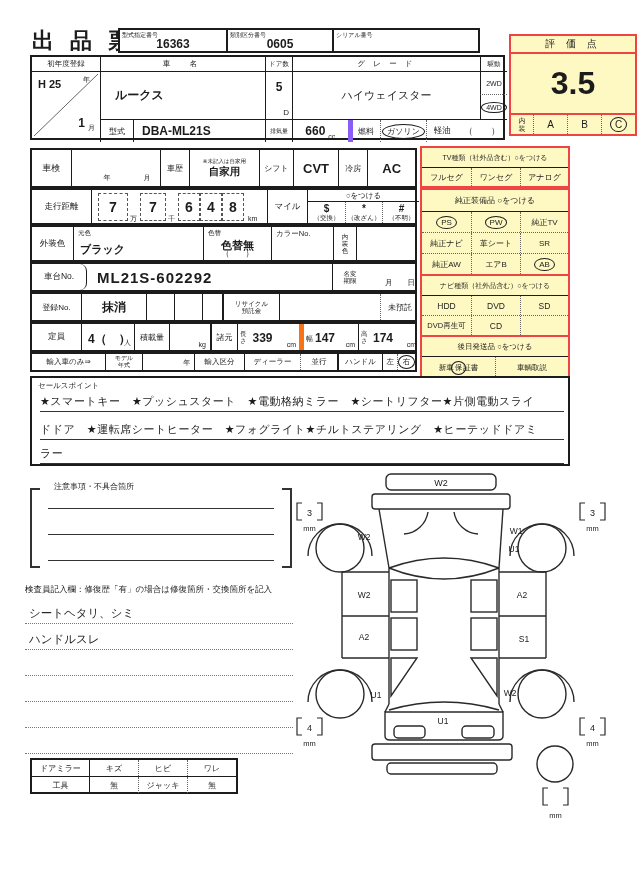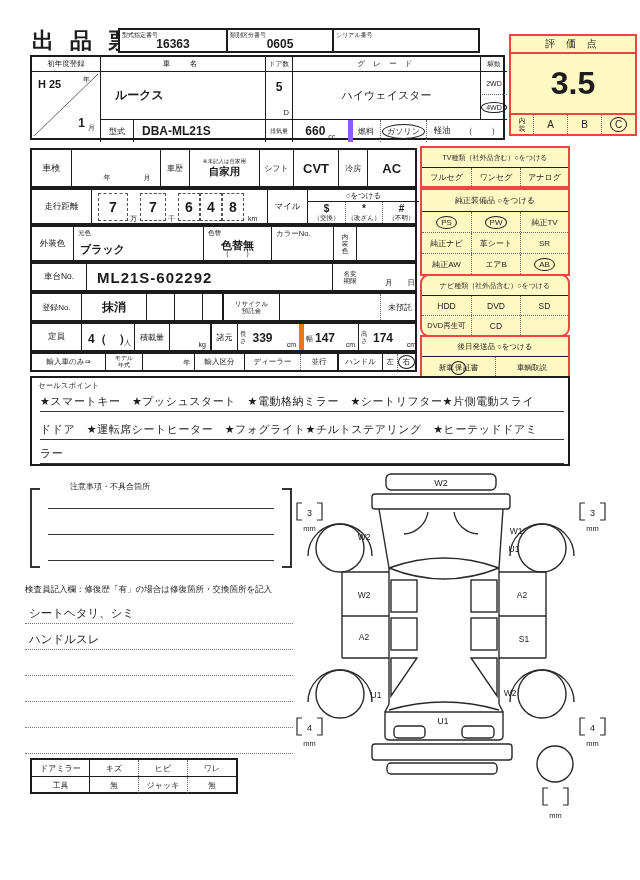--- a/index.html
+++ b/index.html
@@ -188,21 +188,21 @@
     <div class="c" style="left:240px;width:62px;border-right:1px solid #1c1c1c;">
       <span class="f75" style="position:absolute;left:4px;top:2px;">カラーNo.</span>
     </div>
     <div class="c cen" style="left:302px;width:23px;border-right:1px solid #1c1c1c;">
       <span class="wrap f65" style="width:8px;display:inline-block;">内装色</span>
     </div>
     <div class="c" style="left:325px;width:62px;"></div>
   </div>
 
   <div class="r" style="left:30px;top:262px;width:387px;height:30px;">
-    <div class="c cen f85" style="left:0;width:55px;border-right:1px solid #1c1c1c;">車台No.</div>
+    <div class="c cen f85" style="left:0;width:55px;border-right:1px solid #1c1c1c;border-radius:7px;">車台No.</div>
     <div class="c b f15" style="left:55px;width:245px;display:flex;align-items:center;padding-left:10px;letter-spacing:1px;">ML21S-602292</div>
     <div class="c cen" style="left:300px;width:35px;border-left:1px solid #1c1c1c;">
       <span class="wrap f65" style="width:15px;display:inline-block;">名変期限</span>
     </div>
     <div class="c" style="left:335px;width:52px;">
       <span class="f75" style="position:absolute;right:4px;bottom:2px;">月　　日</span>
     </div>
   </div>
 
   <div class="r" style="left:30px;top:292px;width:387px;height:30px;">
@@ -309,21 +309,21 @@
             <span>純正AW</span>
           </div>
         <div class="cen f8 bld" style="width:49px;height:20px;">
             <span>エアB</span>
           </div>
         <div class="cen f8 bld" style="width:48px;height:20px;">
             <span class="circ">AB</span>
           </div>
       </div>
     </div>
-    <div class="blk" style="position:relative;margin-top:-2px;border-radius:9px;">
+    <div class="blk" style="position:relative;margin-top:-2px;">
       <div class="cen f7 bb" style="height:20px;">ナビ種類（社外品含む）○をつける</div>
       <div style="display:flex;border-bottom:1px dotted #666;">
         <div class="cen f85" style="width:49px;height:19px;">
             <span>HDD</span>
           </div>
         <div class="cen f85 bld" style="width:49px;height:19px;">
             <span>DVD</span>
           </div>
         <div class="cen f85 bld" style="width:48px;height:19px;">
             <span>SD</span>
@@ -357,21 +357,21 @@
   <div class="r" style="left:30px;top:376px;width:540px;height:90px;">
     <div class="f75" style="position:absolute;left:6px;top:3px;">セールスポイント</div>
     <div class="uline" style="left:8px;top:14px;width:524px;height:20px;display:flex;align-items:flex-end;padding-bottom:2px;">★スマートキー　★プッシュスタート　★電動格納ミラー　★シートリフター★片側電動スライ</div>
     <div class="uline" style="left:8px;top:42px;width:524px;height:20px;display:flex;align-items:flex-end;padding-bottom:2px;">ドドア　★運転席シートヒーター　★フォグライト★チルトステアリング　★ヒーテッドドアミ</div>
     <div class="uline" ind="" style="left:8px;top:68px;width:524px;height:18px;display:flex;align-items:flex-end;padding-bottom:2px;">ラー</div>
   </div>
 
   <div style="position:absolute;left:30px;top:482px;width:262px;height:86px;">
     <div style="position:absolute;left:0;top:6px;bottom:0;width:10px;border-left:2px solid #333;border-top:2px solid #333;border-bottom:2px solid #333;"></div>
     <div style="position:absolute;right:0;top:6px;bottom:0;width:10px;border-right:2px solid #333;border-top:2px solid #333;border-bottom:2px solid #333;"></div>
-    <div class="f8" style="position:absolute;left:36px;top:-1px;background:#fff;padding:0 4px;">注意事項・不具合箇所</div>
+    <div class="f8" style="position:absolute;left:20px;top:-1px;background:#fff;padding:0 4px;">注意事項・不具合箇所</div>
     <div style="position:absolute;left:18px;top:26px;width:226px;border-bottom:1.5px solid #333;"></div>
     <div style="position:absolute;left:18px;top:52px;width:226px;border-bottom:1.5px solid #333;"></div>
     <div style="position:absolute;left:18px;top:78px;width:226px;border-bottom:1.5px solid #333;"></div>
   </div>
 
   <div class="f85" style="position:absolute;left:25px;top:584px;white-space:nowrap;">検査員記入欄：修復歴「有」の場合は修復箇所・交換箇所を記入</div>
   <div style="position:absolute;left:25px;top:598px;width:268px;">
     <div class="dotline">シートヘタリ、シミ</div>
     <div class="dotline">ハンドルスレ</div>
     <div class="dotline"></div>

